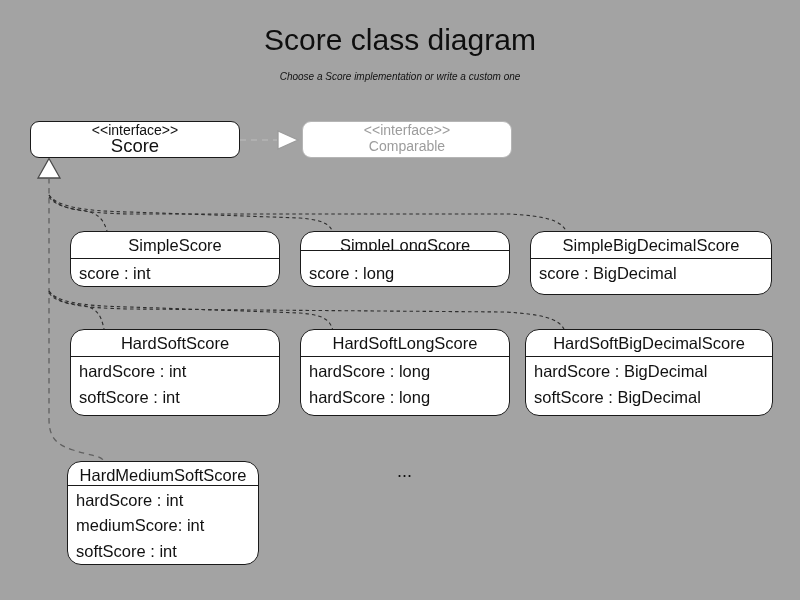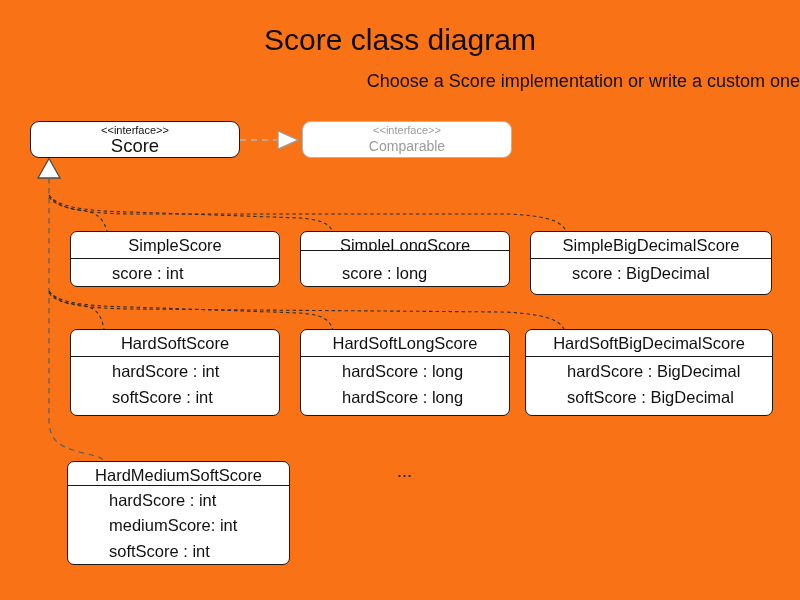--- a/index.html
+++ b/index.html
@@ -1,40 +1,40 @@
 <!DOCTYPE html>
 <html><head>
 <meta charset="utf-8">
 <style>
   html, body { margin:0; padding:0; background:#ffffff; }
   body { font-family:"Liberation Sans", sans-serif; color:#111; }
-  .canvas { position:relative; width:800px; height:600px; background:#f97316; overflow:hidden; }
+  .canvas { position:relative; width:800px; height:600px; background:#a3a3a3; overflow:hidden; }
 
   .title { position:absolute; top:23px; left:0; width:100%; text-align:center;
            font-size:30px; line-height:34px; color:#0e0e0e; }
-  .subtitle { position:absolute; top:71px; left:0; width:100%; text-align:right;
-              font-size:18px; color:#111; }
+  .subtitle { position:absolute; top:71px; left:0; width:100%; text-align:center;
+              font-size:10px; color:#111;font-style:italic; }
 
   svg.connectors { position:absolute; left:0; top:0; width:800px; height:600px; }
 
   .iface { position:absolute; box-sizing:border-box; width:210px; height:37px;
            border:1.4px solid #1a1a1a; border-radius:9px; background:#fff;
            text-align:center; padding-top:3px; z-index:2; }
-  .iface .stereo { font-size:11px; line-height:11px; letter-spacing:0; }
+  .iface .stereo { font-size:14px; line-height:11px; letter-spacing:0; }
   .iface .iname  { font-size:18.5px; line-height:20px; }
   .iface.muted { border-color:#b5b5b5; color:#9c9c9c; }
   .iface.muted .iname { font-size:14px; }
 
   .cls { position:absolute; box-sizing:border-box; border:1.4px solid #1a1a1a;
-         border-radius:7px; background:#fff; z-index:2;
+         border-radius:14px; background:#fff; z-index:2;
          display:flex; flex-direction:column; }
   .cls-name { font-size:16.5px; text-align:center; height:27px; line-height:26px;
               border-bottom:1.4px solid #1a1a1a; box-sizing:border-box;
               white-space:nowrap; overflow:hidden; }
-  .cls-attrs { padding:2px 8px 0 8px; flex:1;margin-left:33px; }
+  .cls-attrs { padding:2px 8px 0 8px; flex:1; }
   .attr { font-size:16.5px; line-height:25.5px; white-space:nowrap; }
 
   .ellipsis { position:absolute; left:397px; top:461px; font-size:18px; color:#111; z-index:2; }
 </style>
 </head>
 <body>
 
 <div class="canvas">
 
   <div class="title">Score class diagram</div>
@@ -106,21 +106,21 @@
   </div>
 
   <div class="cls" style="left:525px; top:329px; width:248px; height:87px;">
     <div class="cls-name">HardSoftBigDecimalScore</div>
     <div class="cls-attrs">
       <div class="attr">hardScore : BigDecimal</div>
       <div class="attr">softScore : BigDecimal</div>
     </div>
   </div>
 
-  <div class="cls" style="left:67px; top:461px; width:223px; height:104px;">
+  <div class="cls" style="left:67px; top:461px; width:192px; height:104px;">
     <div class="cls-name">HardMediumSoftScore</div>
     <div class="cls-attrs">
       <div class="attr">hardScore : int</div>
       <div class="attr">mediumScore: int</div>
       <div class="attr">softScore : int</div>
     </div>
   </div>
 
   <div class="ellipsis">...</div>
 

